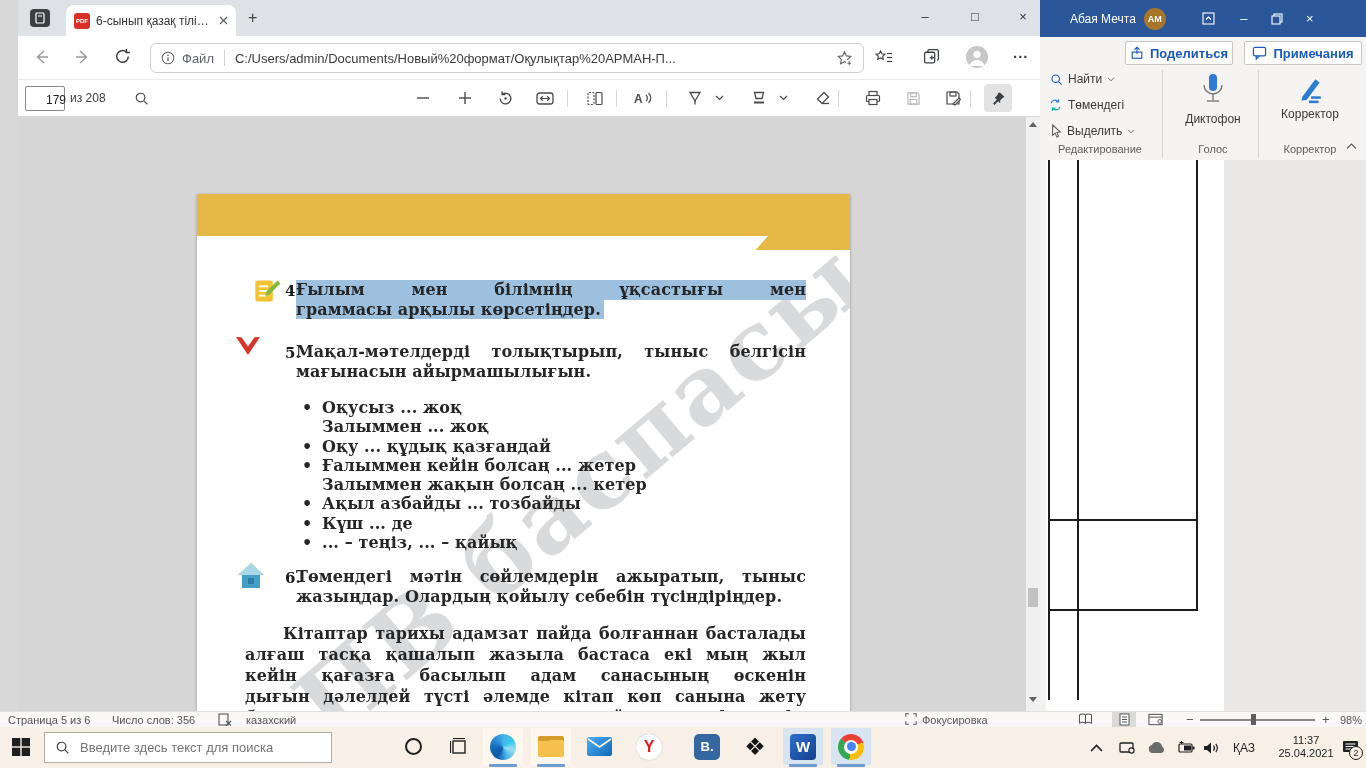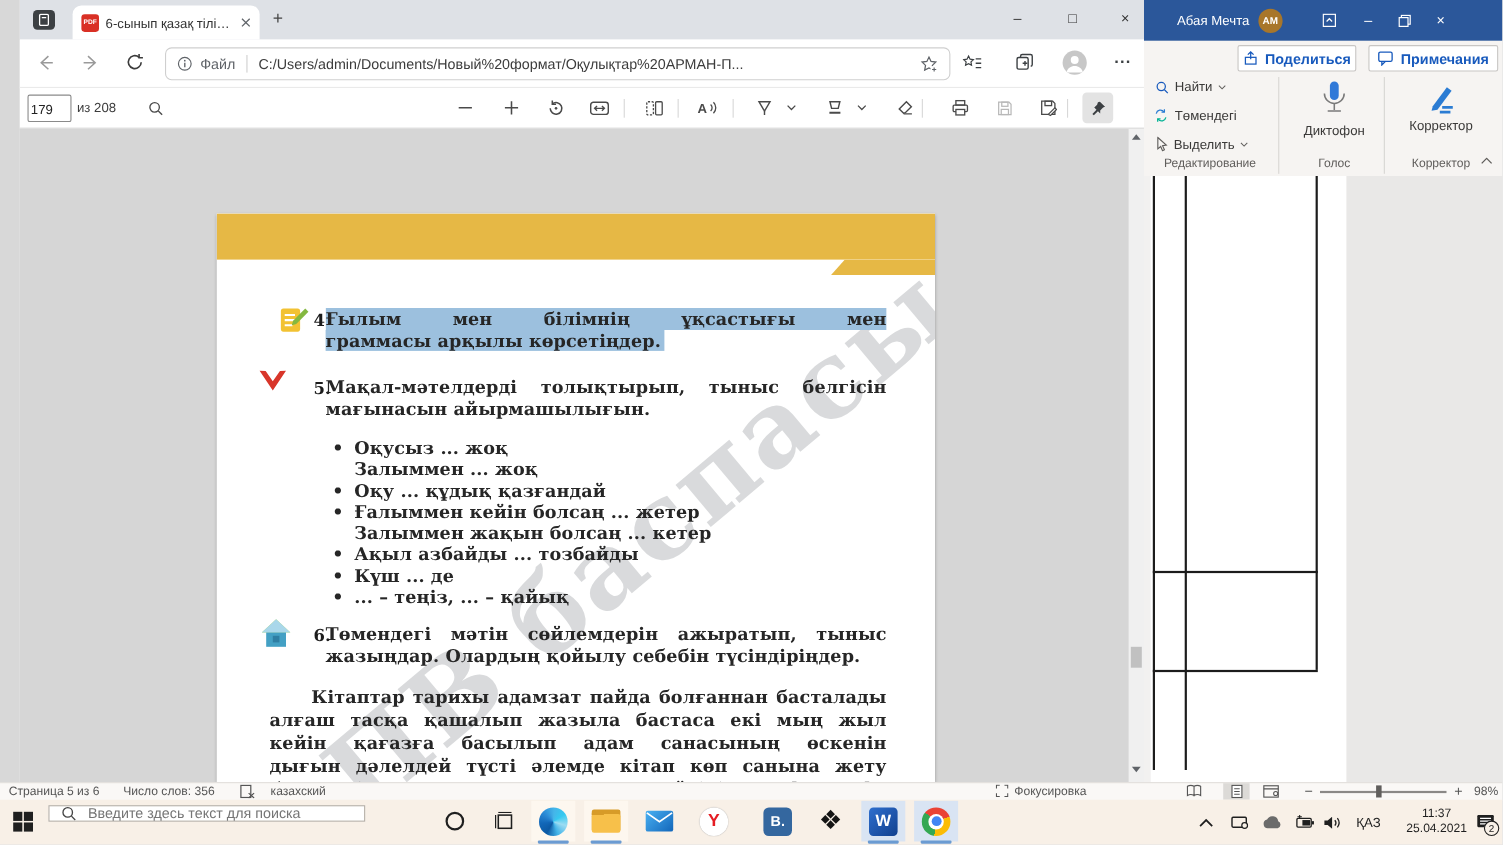--- a/index.html
+++ b/index.html
@@ -15,21 +15,21 @@
   .tab-title{font-size:12px;color:#333;white-space:nowrap;overflow:hidden;text-overflow:ellipsis;flex:1;margin:0 8px 0 6px;}
   .pdf-badge{width:16px;height:16px;background:#d93025;border-radius:3px;color:#fff;font-size:6px;font-weight:bold;display:flex;align-items:center;justify-content:center;flex:none;}
   .winbtn{font-size:13px;color:#333;width:34px;height:26px;display:flex;align-items:center;justify-content:center;}
   .addrbar{left:0;top:36px;width:100%;height:44px;background:#fff;border-bottom:1px solid #ebebeb;box-sizing:border-box;}
   .navic{color:#9a9a9a;}
   .omnibox{left:132px;top:7px;width:714px;height:30px;border:1px solid #cfcfcf;border-radius:6px;background:#fff;display:flex;align-items:center;padding:0 10px;box-sizing:border-box;font-size:13px;color:#3c3c3c;}
   .omni-sep{width:1px;height:16px;background:#d0d0d0;margin:0 10px;}
   .urltxt{white-space:nowrap;overflow:hidden;flex:1;}
   .pdftools{left:0;top:80px;width:100%;height:37px;background:#fff;border-bottom:1px solid #d9d9d9;box-shadow:0 1px 2px rgba(0,0,0,.06);box-sizing:border-box;}
   .pagebox{left:7px;top:6px;width:38px;height:23px;border:1px solid #8a8a8a;border-radius:2px;background:#fff;}
-  .pagebox input{width:100%;height:100%;border:0;outline:0;text-align:left;font-size:12px;color:#222;background:transparent;font-family:inherit;}
+  .pagebox input{width:100%;height:100%;border:0;outline:0;text-align:right;font-size:12px;color:#222;background:transparent;font-family:inherit;}
   .tool{position:absolute;top:4px;width:30px;height:28px;display:flex;align-items:center;justify-content:center;color:#4a4a4a;}
   .tsep{position:absolute;top:10px;width:1px;height:17px;background:#d8d8d8;}
   .content{left:0;top:117px;width:100%;height:594px;background:#d6d6d6;overflow:hidden;}
   .page{background:#fff;box-shadow:0 1px 3px rgba(0,0,0,.3);}
   .yellow{background:#e6b845;}
   
   .ser{font-family:"DejaVu Serif",serif;font-size:16px;font-weight:600;color:#262626;letter-spacing:.1px;}
   .jline{text-align:justify;text-align-last:justify;height:20px;line-height:20px;overflow:hidden;}
   .lline{text-align:left;height:20px;line-height:20px;}
   .hlb{display:block;background:#9cc0de;}
@@ -508,21 +508,21 @@
 
   <div class="abs taskbar">
     <div class="abs" style="left:11px;top:10px;">
       <svg width="20" height="20" viewBox="0 0 20 20">
           <rect x="1" y="1" width="8.3" height="8.3" fill="#1f1f1f"></rect>
           <rect x="10.7" y="1" width="8.3" height="8.3" fill="#1f1f1f"></rect>
           <rect x="1" y="10.7" width="8.3" height="8.3" fill="#1f1f1f"></rect>
           <rect x="10.7" y="10.7" width="8.3" height="8.3" fill="#1f1f1f"></rect>
         </svg>
     </div>
-    <div class="abs flex" style="left:44px;top:5px;width:288px;height:15px;background:#fff;border:1px solid #b5aea6;box-sizing:border-box;">
+    <div class="abs flex" style="left:44px;top:5px;width:288px;height:31px;background:#fff;border:1px solid #b5aea6;box-sizing:border-box;">
       <svg width="15" height="15" viewBox="0 0 16 16" style="margin:0 8px 0 10px;">
           <circle cx="7" cy="7" r="4.6" fill="none" stroke="#444" stroke-width="1.3"></circle>
           <line x1="10.6" y1="10.6" x2="14.3" y2="14.3" stroke="#444" stroke-width="1.3"></line>
         </svg>
       <input style="border: 0px; outline: 0px; flex: 1 1 0%; font-size: 13px; font-family: inherit; color: rgb(51, 51, 51); background: transparent;" placeholder="Введите здесь текст для поиска">
     </div>
     <div class="abs" style="left:405px;top:11px;width:17px;height:17px;border:2px solid #1f1f1f;border-radius:50%;box-sizing:border-box;"></div>
     <div class="abs" style="left:450px;top:11px;">
       <svg width="18" height="18" viewBox="0 0 18 18">
           <rect x="3" y="3" width="12" height="12" fill="none" stroke="#1f1f1f" stroke-width="1.4"></rect>

